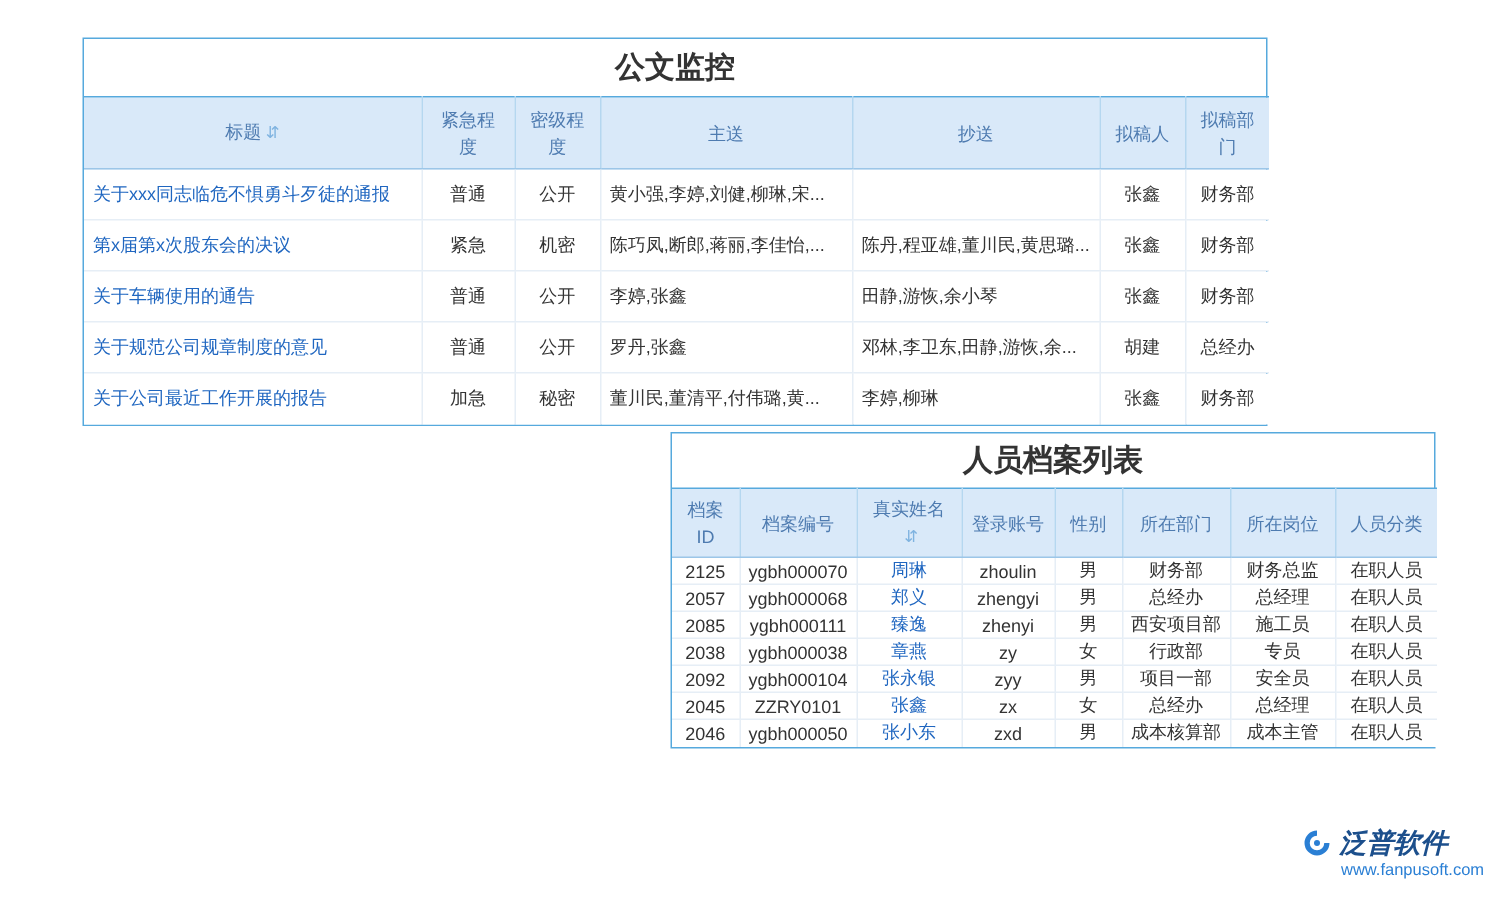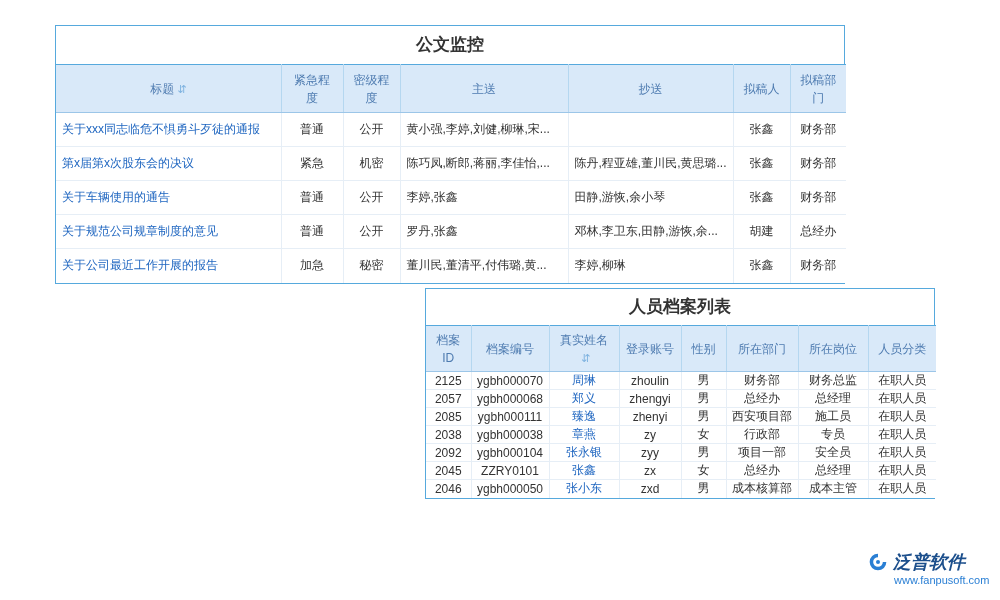--- a/index.html
+++ b/index.html
@@ -5,24 +5,24 @@
   * { box-sizing: border-box; }
   html,body { margin:0; padding:0; }
   body {
     width:1000px; height:600px; background:#ffffff;
     font-family:"Liberation Sans","DejaVu Sans",sans-serif;
   }
   .canvas { position:relative; width:1000px; height:600px; overflow:hidden; background:#fff; }
 
   .panel { position:absolute; background:#fff; border:1px solid #56a9dd; }
   .panel--doc    { left:55px;  top:25px;  width:790px; z-index:1; }
-  .panel--person { left:425px; top:288px; width:510px; z-index:2; }
+  .panel--person { left:447px; top:288px; width:510px; z-index:2; }
 
   .panel__title { height:38px; line-height:38px; text-align:center;
-                  font-size:17px; font-weight:bold; color:#333; }
+                  font-size:20px; font-weight:bold; color:#333; }
   .panel--person .panel__title { height:36px; line-height:36px; }
 
   table { width:100%; border-collapse:collapse; table-layout:fixed; }
 
   thead th {
     background:#d9e9f9; color:#4e7bb0; font-size:12px; font-weight:normal;
     padding:4px 8px; height:48px; vertical-align:middle; line-height:1.5;
     border:1px solid #b5d7f0; border-top:1px solid #56a9dd; border-bottom:1px solid #9cc6e8;
   }
   .panel--person thead th { height:46px; padding:4px 5px; }

